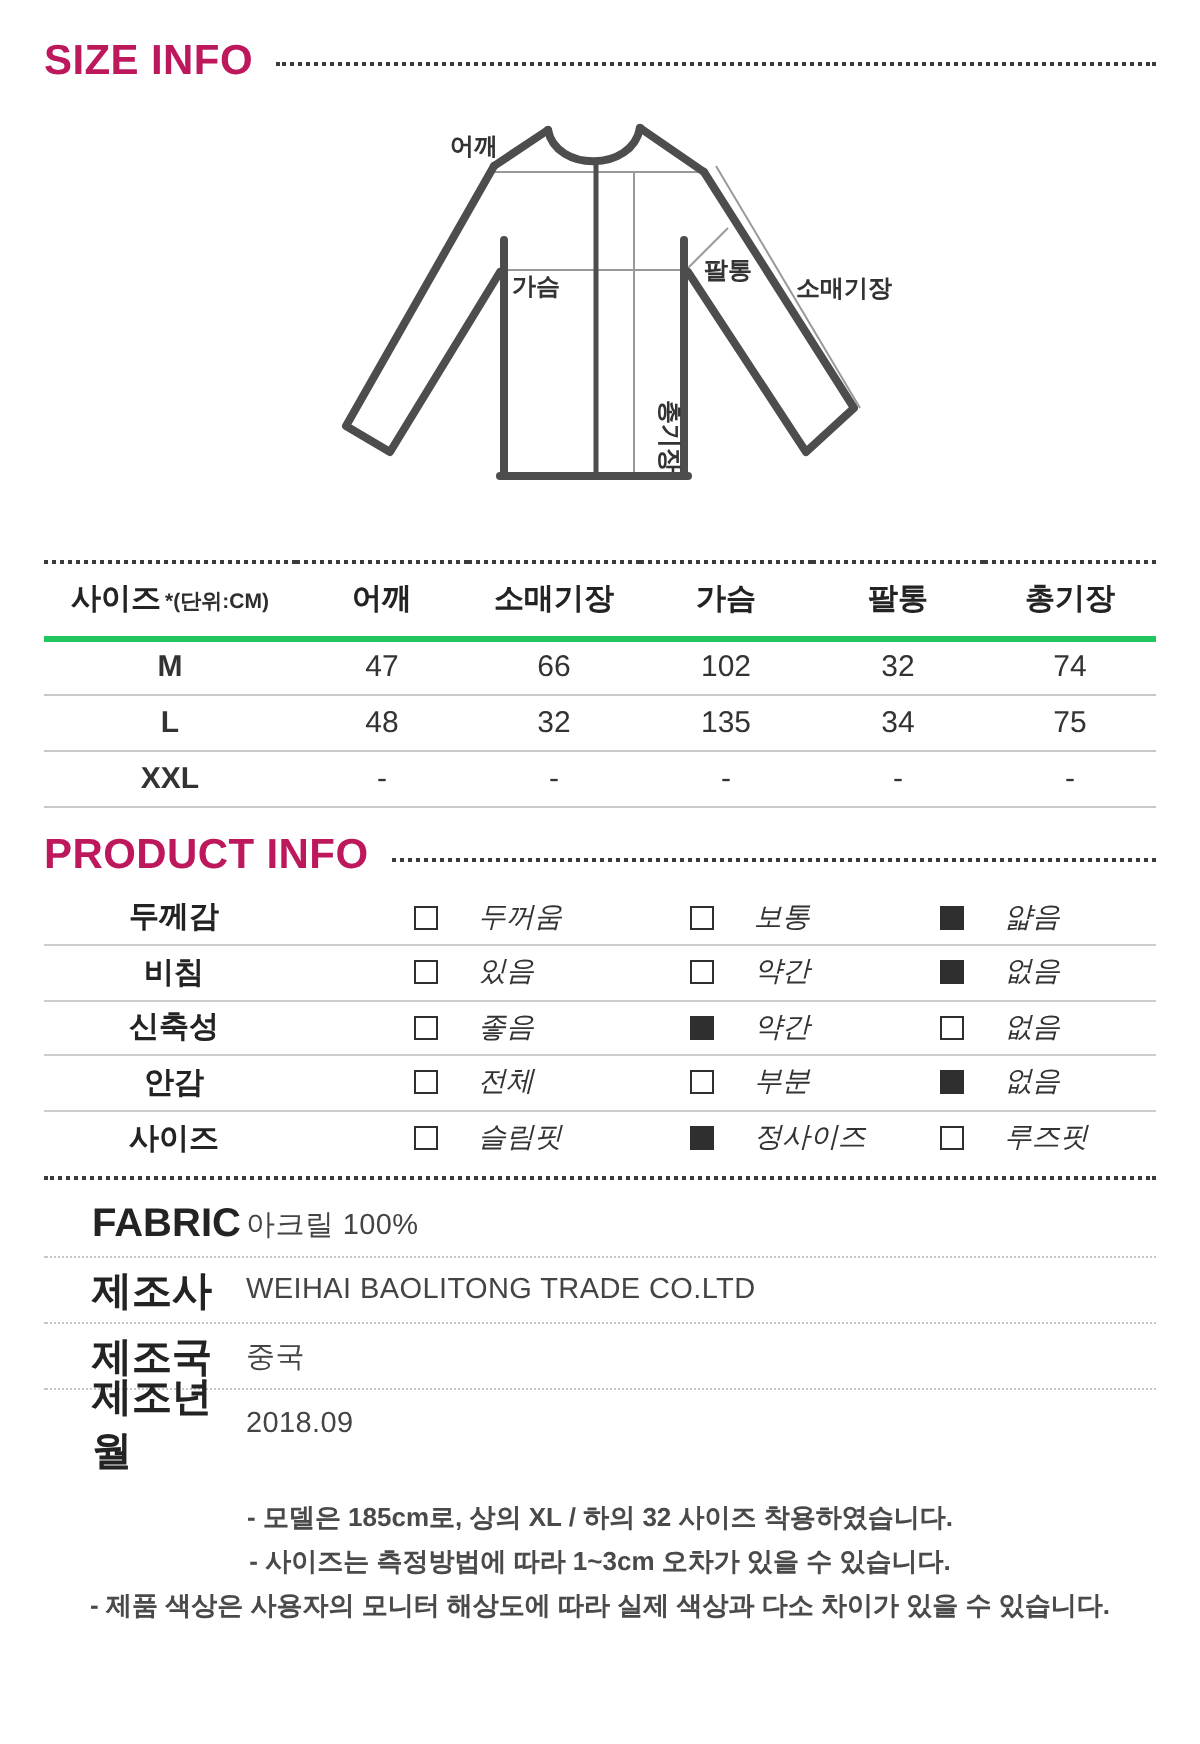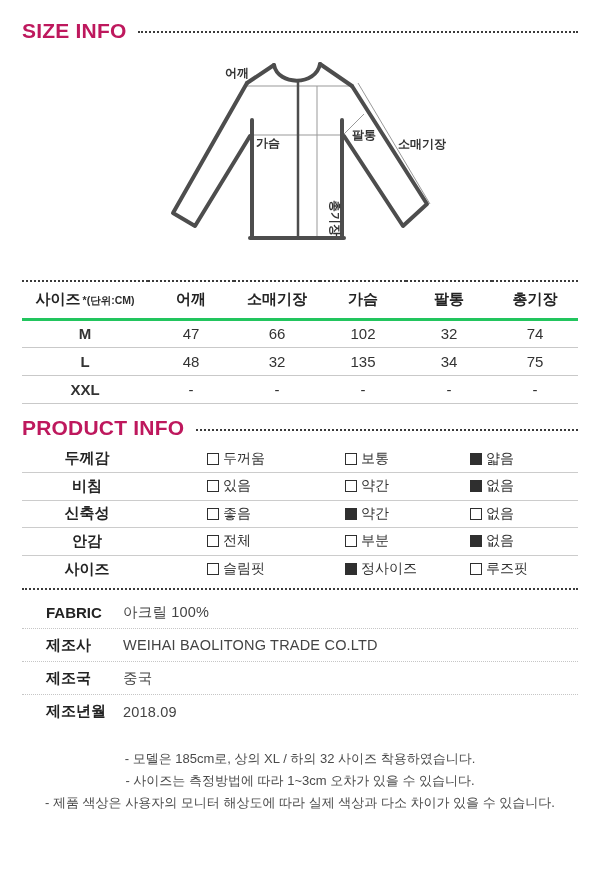--- a/index.html
+++ b/index.html
@@ -36,32 +36,32 @@
   .pi-table { margin:3px 22px 0; }
   .pi-row { display:flex; align-items:center; height:27.5px; border-bottom:1px solid #ccc; }
   .pi-row:last-child { border-bottom:none; }
   .pi-label { width:130px; text-align:center; font-size:15px; font-weight:bold; color:#232323; }
   .pi-opt { display:flex; align-items:center; padding-left:55px; }
   .pi-opt.o0 { width:138px; }
   .pi-opt.o1 { width:125px; }
   .pi-opt.o2 { flex:1; }
   .cb { width:12px; height:12px; border:1.5px solid #2f2f2f; background:#fff; flex:none; }
   .cb.on { background:#2f2f2f; }
-  .pi-opt-text { font-size:14px; color:#333; margin-left:4px; white-space:nowrap; }
+  .pi-opt-text { font-size:14px; color:#333; margin-left:20px; white-space:nowrap;font-style:italic; }
 
   
   .mf-divider { margin:5px 22px 0; border-top:2px dotted #3b3b3b; }
   .mf-table { margin:6px 22px 0; }
   .mf-row { display:flex; align-items:center; height:33px; border-bottom:1px dotted #c6c6c6; padding-left:24px; }
   .mf-row:last-child { border-bottom:none; }
-  .mf-label { width:77px; font-size:15px; font-weight:bold; color:#232323; flex:none; }
+  .mf-label { width:77px; font-size:20px; font-weight:bold; color:#232323; flex:none; }
   .mf-value { font-size:14.5px; color:#444; letter-spacing:0.2px; }
 
   
-  .notes { margin-top:20px; text-align:center; }
+  .notes { margin-top:20px; text-align:center;font-weight:bold; }
   .note-line { font-size:13px; color:#4a4a4a; line-height:22px; }
 </style>
 </head>
 <body>
 
 <div class="page">
 
   <div class="sec-head">
     <span class="sec-title">SIZE INFO</span>
     <span class="sec-dots"></span>

